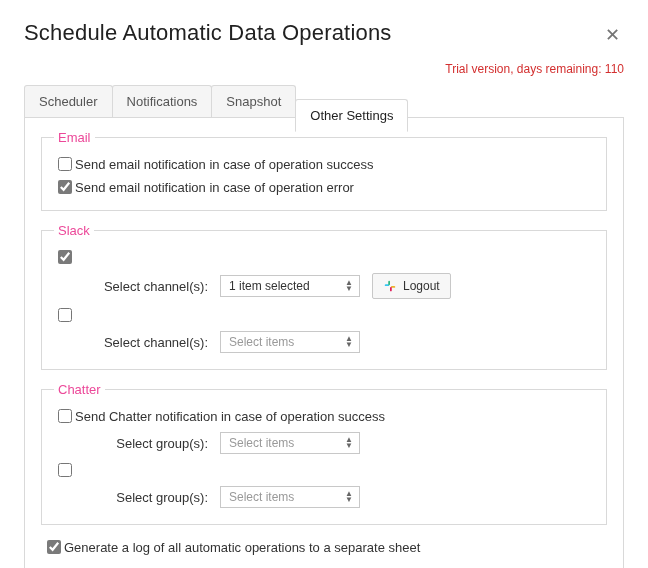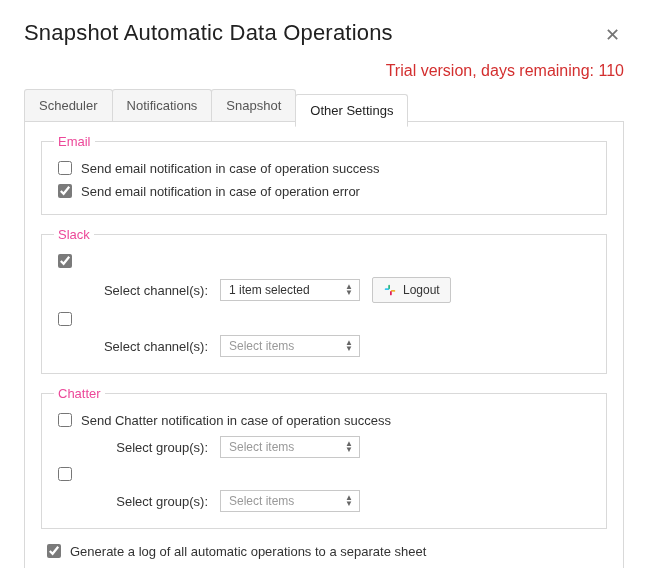--- a/index.html
+++ b/index.html
@@ -33,21 +33,21 @@
   .close-x {
     font-size: 18px;
     color: #757575;
     cursor: pointer;
     line-height: 1;
     padding: 4px;
   }
   .trial {
     text-align: right;
     color: #d32f2f;
-    font-size: 16px;
+    font-size: 12px;
     margin-bottom: 8px;
   }
   .tabs {
     display: flex;
     align-items: flex-end;
     border-bottom: 1px solid #d9d9d9;
   }
   .tab {
     padding: 8px 14px;
     font-size: 13px;
@@ -57,42 +57,41 @@
     border-bottom: none;
     margin-right: -1px;
     cursor: pointer;
     border-top-left-radius: 3px;
     border-top-right-radius: 3px;
   }
   .tab.active {
     background: #fff;
     color: #222;
     position: relative;
-    top: 6px;
+    top: 15px;
     border-bottom: 1px solid #fff;
   }
   .panel {
     border: 1px solid #d9d9d9;
     border-top: none;
     padding: 12px 16px 14px 16px;
   }
   fieldset {
     border: 1px solid #d9d9d9;
     margin: 0 0 12px 0;
     padding: 6px 12px 10px 12px;
   }
   fieldset legend {
     padding: 0 4px;
     font-size: 13px;
     color: #ec4899;
   }
   .row {
     display: flex;
     align-items: center;
-    gap: 6px;
     margin: 3px 0;
   }
   .row input[type="checkbox"] {
     width: 14px;
     height: 14px;
     accent-color: #7a7a7a;
   }
   .subrow {
     display: flex;
     align-items: center;
@@ -139,21 +138,21 @@
   .genlog {
     margin: 8px 0 0 2px;
   }
   .slack-glyph svg { width: 14px; height: 14px; display:block; }
 </style>
 </head>
 <body>
 
 <div class="dialog">
   <div class="header-row">
-    <h1>Snapshot Automatic Data Operations</h1>
+    <h1>Schedule Automatic Data Operations</h1>
     <div class="close-x">✕</div>
   </div>
   <div class="trial">Trial version, days remaining: 110</div>
 
   <div class="tabs">
     <div class="tab">Scheduler</div>
     <div class="tab">Notifications</div>
     <div class="tab">Snapshot</div>
     <div class="tab active">Other Settings</div>
   </div>

